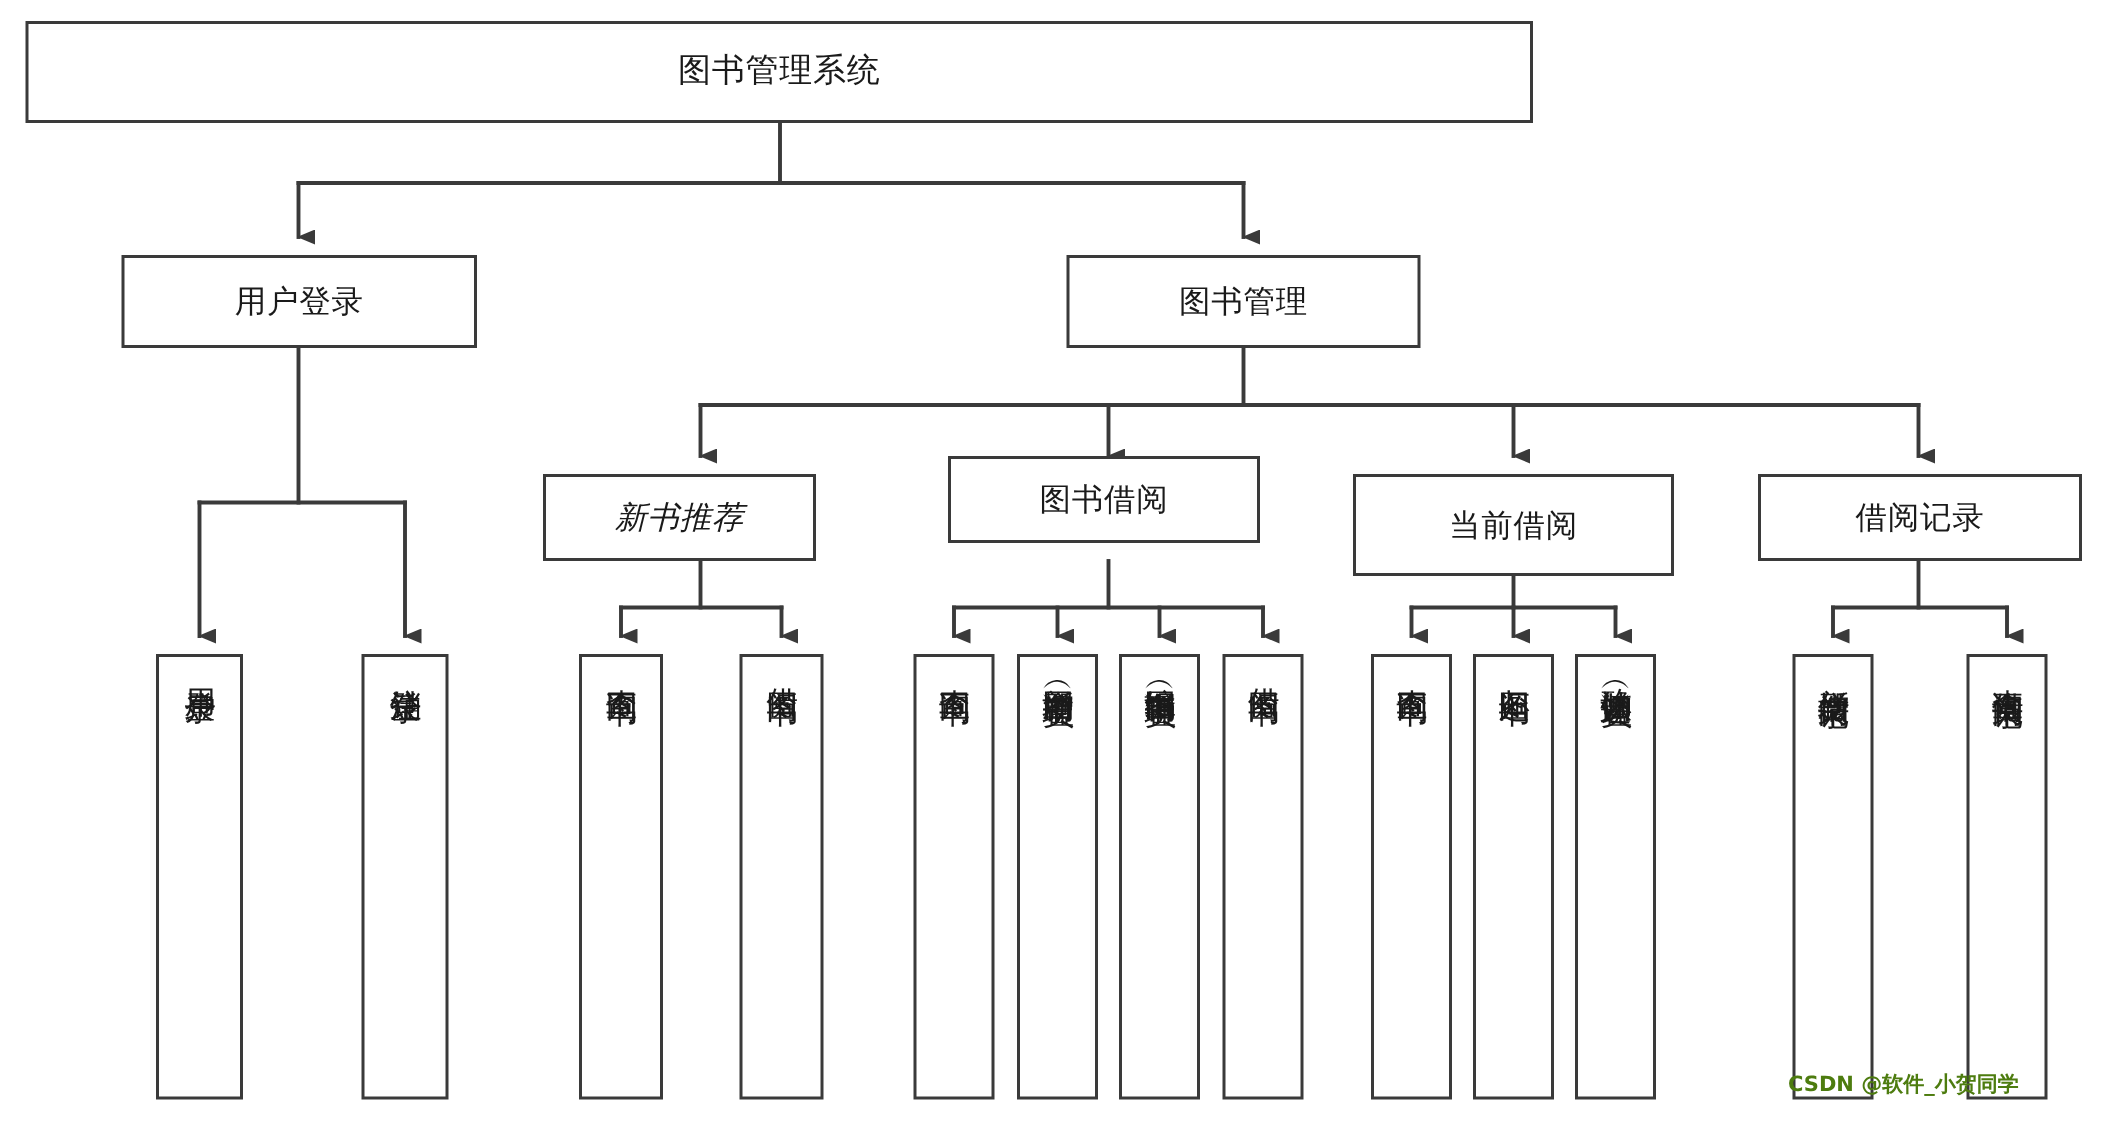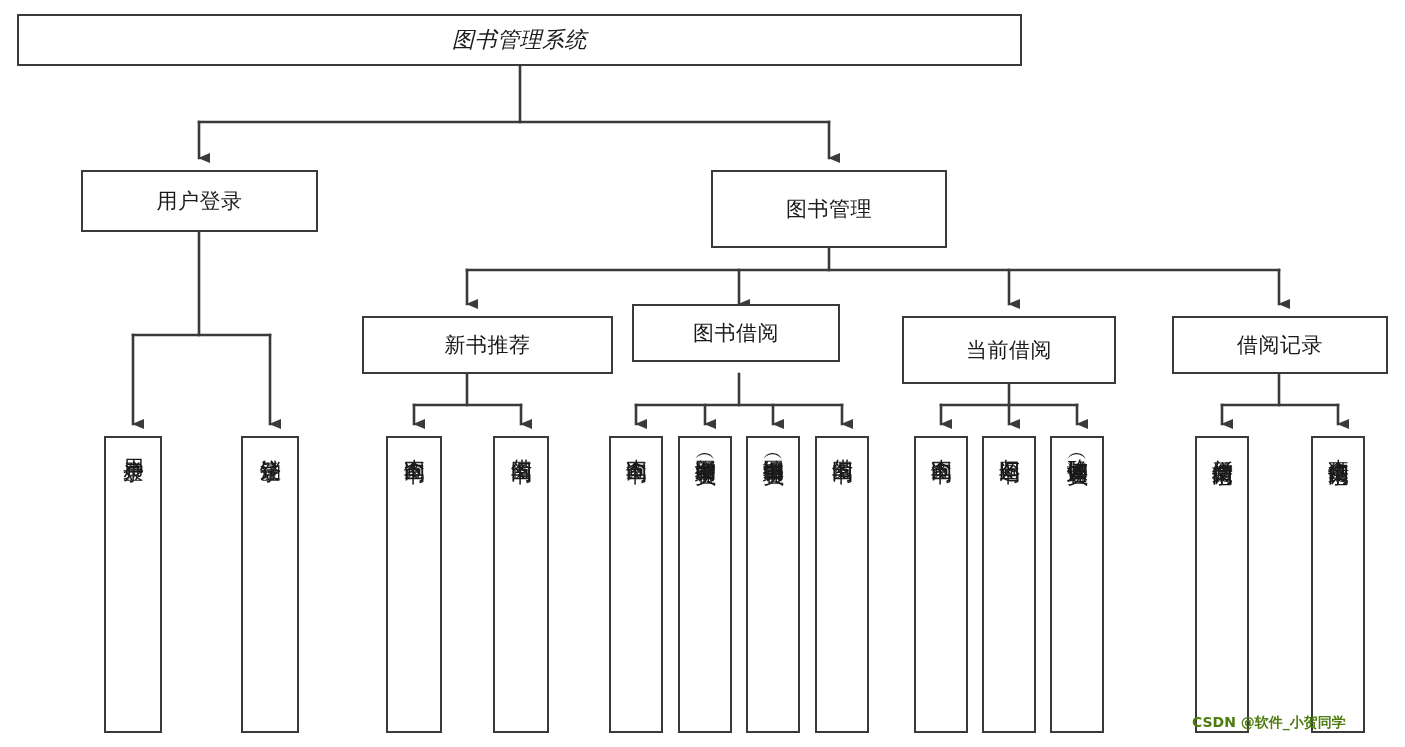--- a/index.html
+++ b/index.html
@@ -132,32 +132,32 @@
       <path d="M1009,405 L1009,424" marker-end="url(#arrow)"></path>
       <path d="M1077,405 L1077,424" marker-end="url(#arrow)"></path>
 
       <path d="M1279,374 L1279,405"></path>
       <path d="M1222,405 L1338,405"></path>
       <path d="M1222,405 L1222,424" marker-end="url(#arrow)"></path>
       <path d="M1338,405 L1338,424" marker-end="url(#arrow)"></path>
     </g>
   </svg>
 
-  <div class="node horiz root" style="left:17px; top:14px; width:1005px; height:52px;font-style:italic;">
+  <div class="node horiz root" style="left:17px; top:14px; width:1005px; height:68px;">
     <span class="label">图书管理系统</span>
   </div>
 
   <div class="node horiz" style="left:81px; top:170px; width:237px; height:62px;">
     <span class="label">用户登录</span>
   </div>
-  <div class="node horiz" style="left:711px; top:170px; width:236px; height:78px;">
+  <div class="node horiz" style="left:711px; top:170px; width:236px; height:62px;">
     <span class="label">图书管理</span>
   </div>
 
-  <div class="node horiz" style="left:362px; top:316px; width:251px; height:58px;">
+  <div class="node horiz" style="left:362px; top:316px; width:182px; height:58px;font-style:italic;">
     <span class="label">新书推荐</span>
   </div>
   <div class="node horiz" style="left:632px; top:304px; width:208px; height:58px;">
     <span class="label">图书借阅</span>
   </div>
   <div class="node horiz" style="left:902px; top:316px; width:214px; height:68px;">
     <span class="label">当前借阅</span>
   </div>
   <div class="node horiz" style="left:1172px; top:316px; width:216px; height:58px;">
     <span class="label">借阅记录</span>

